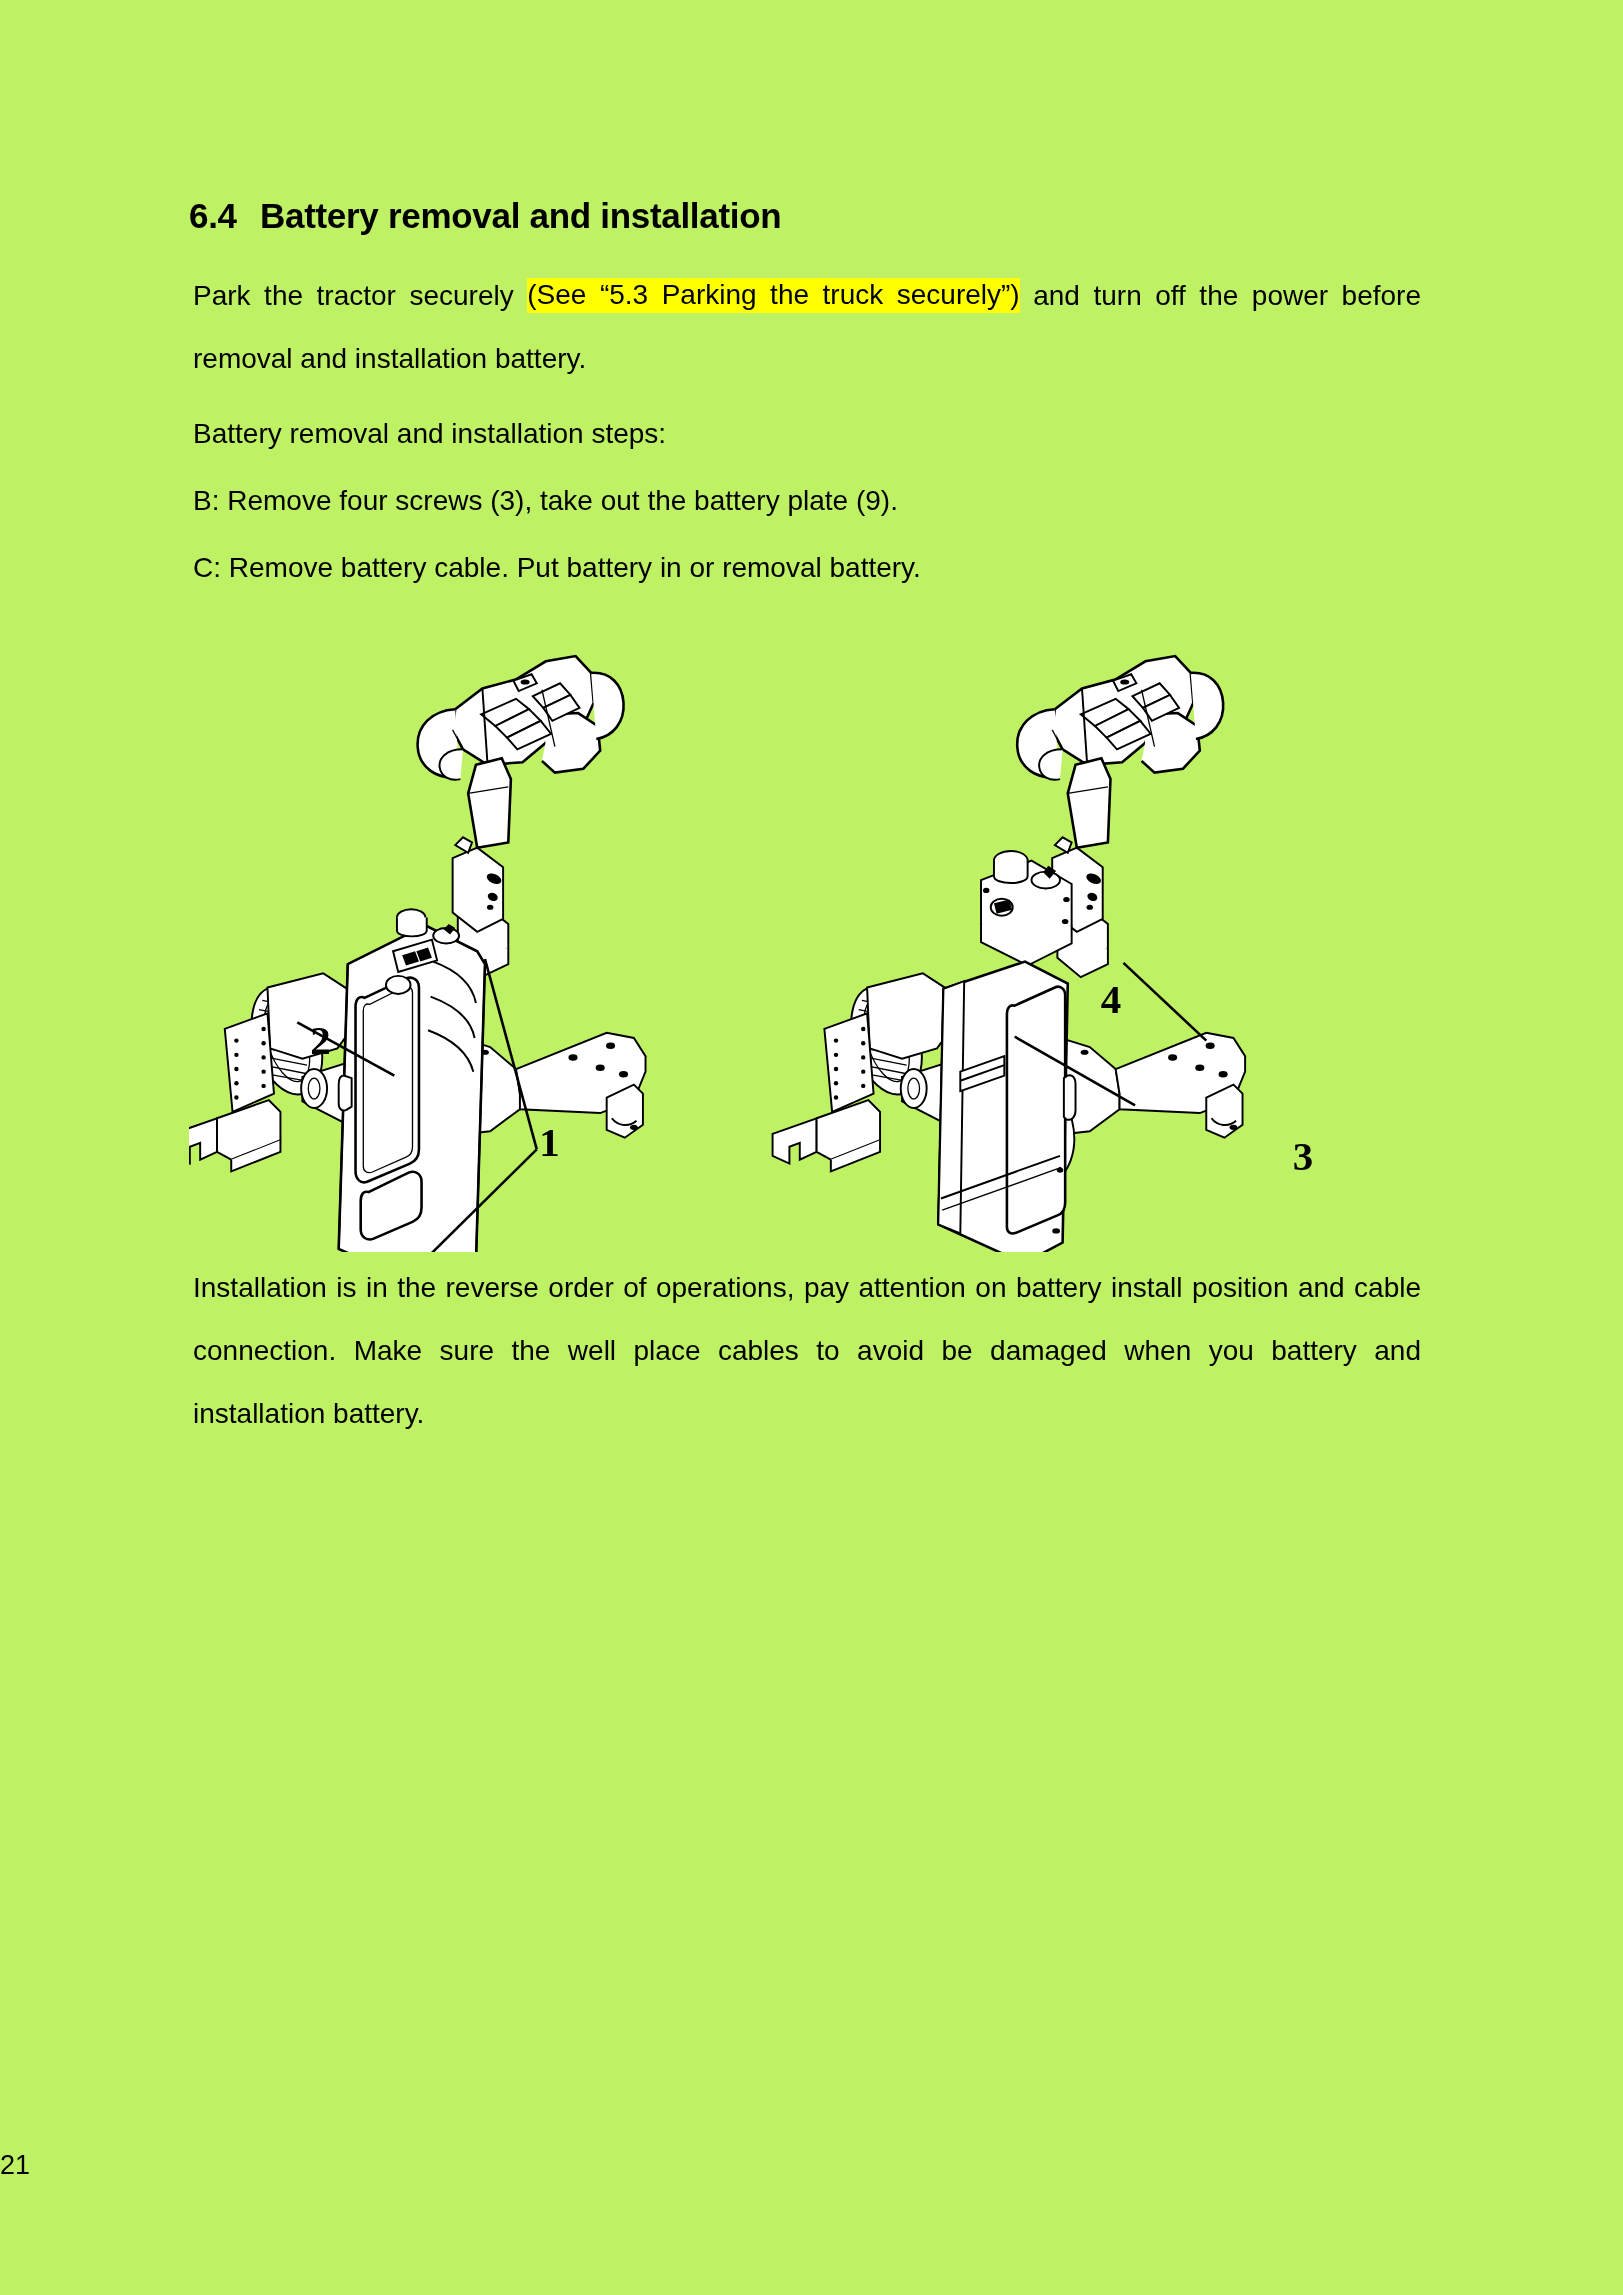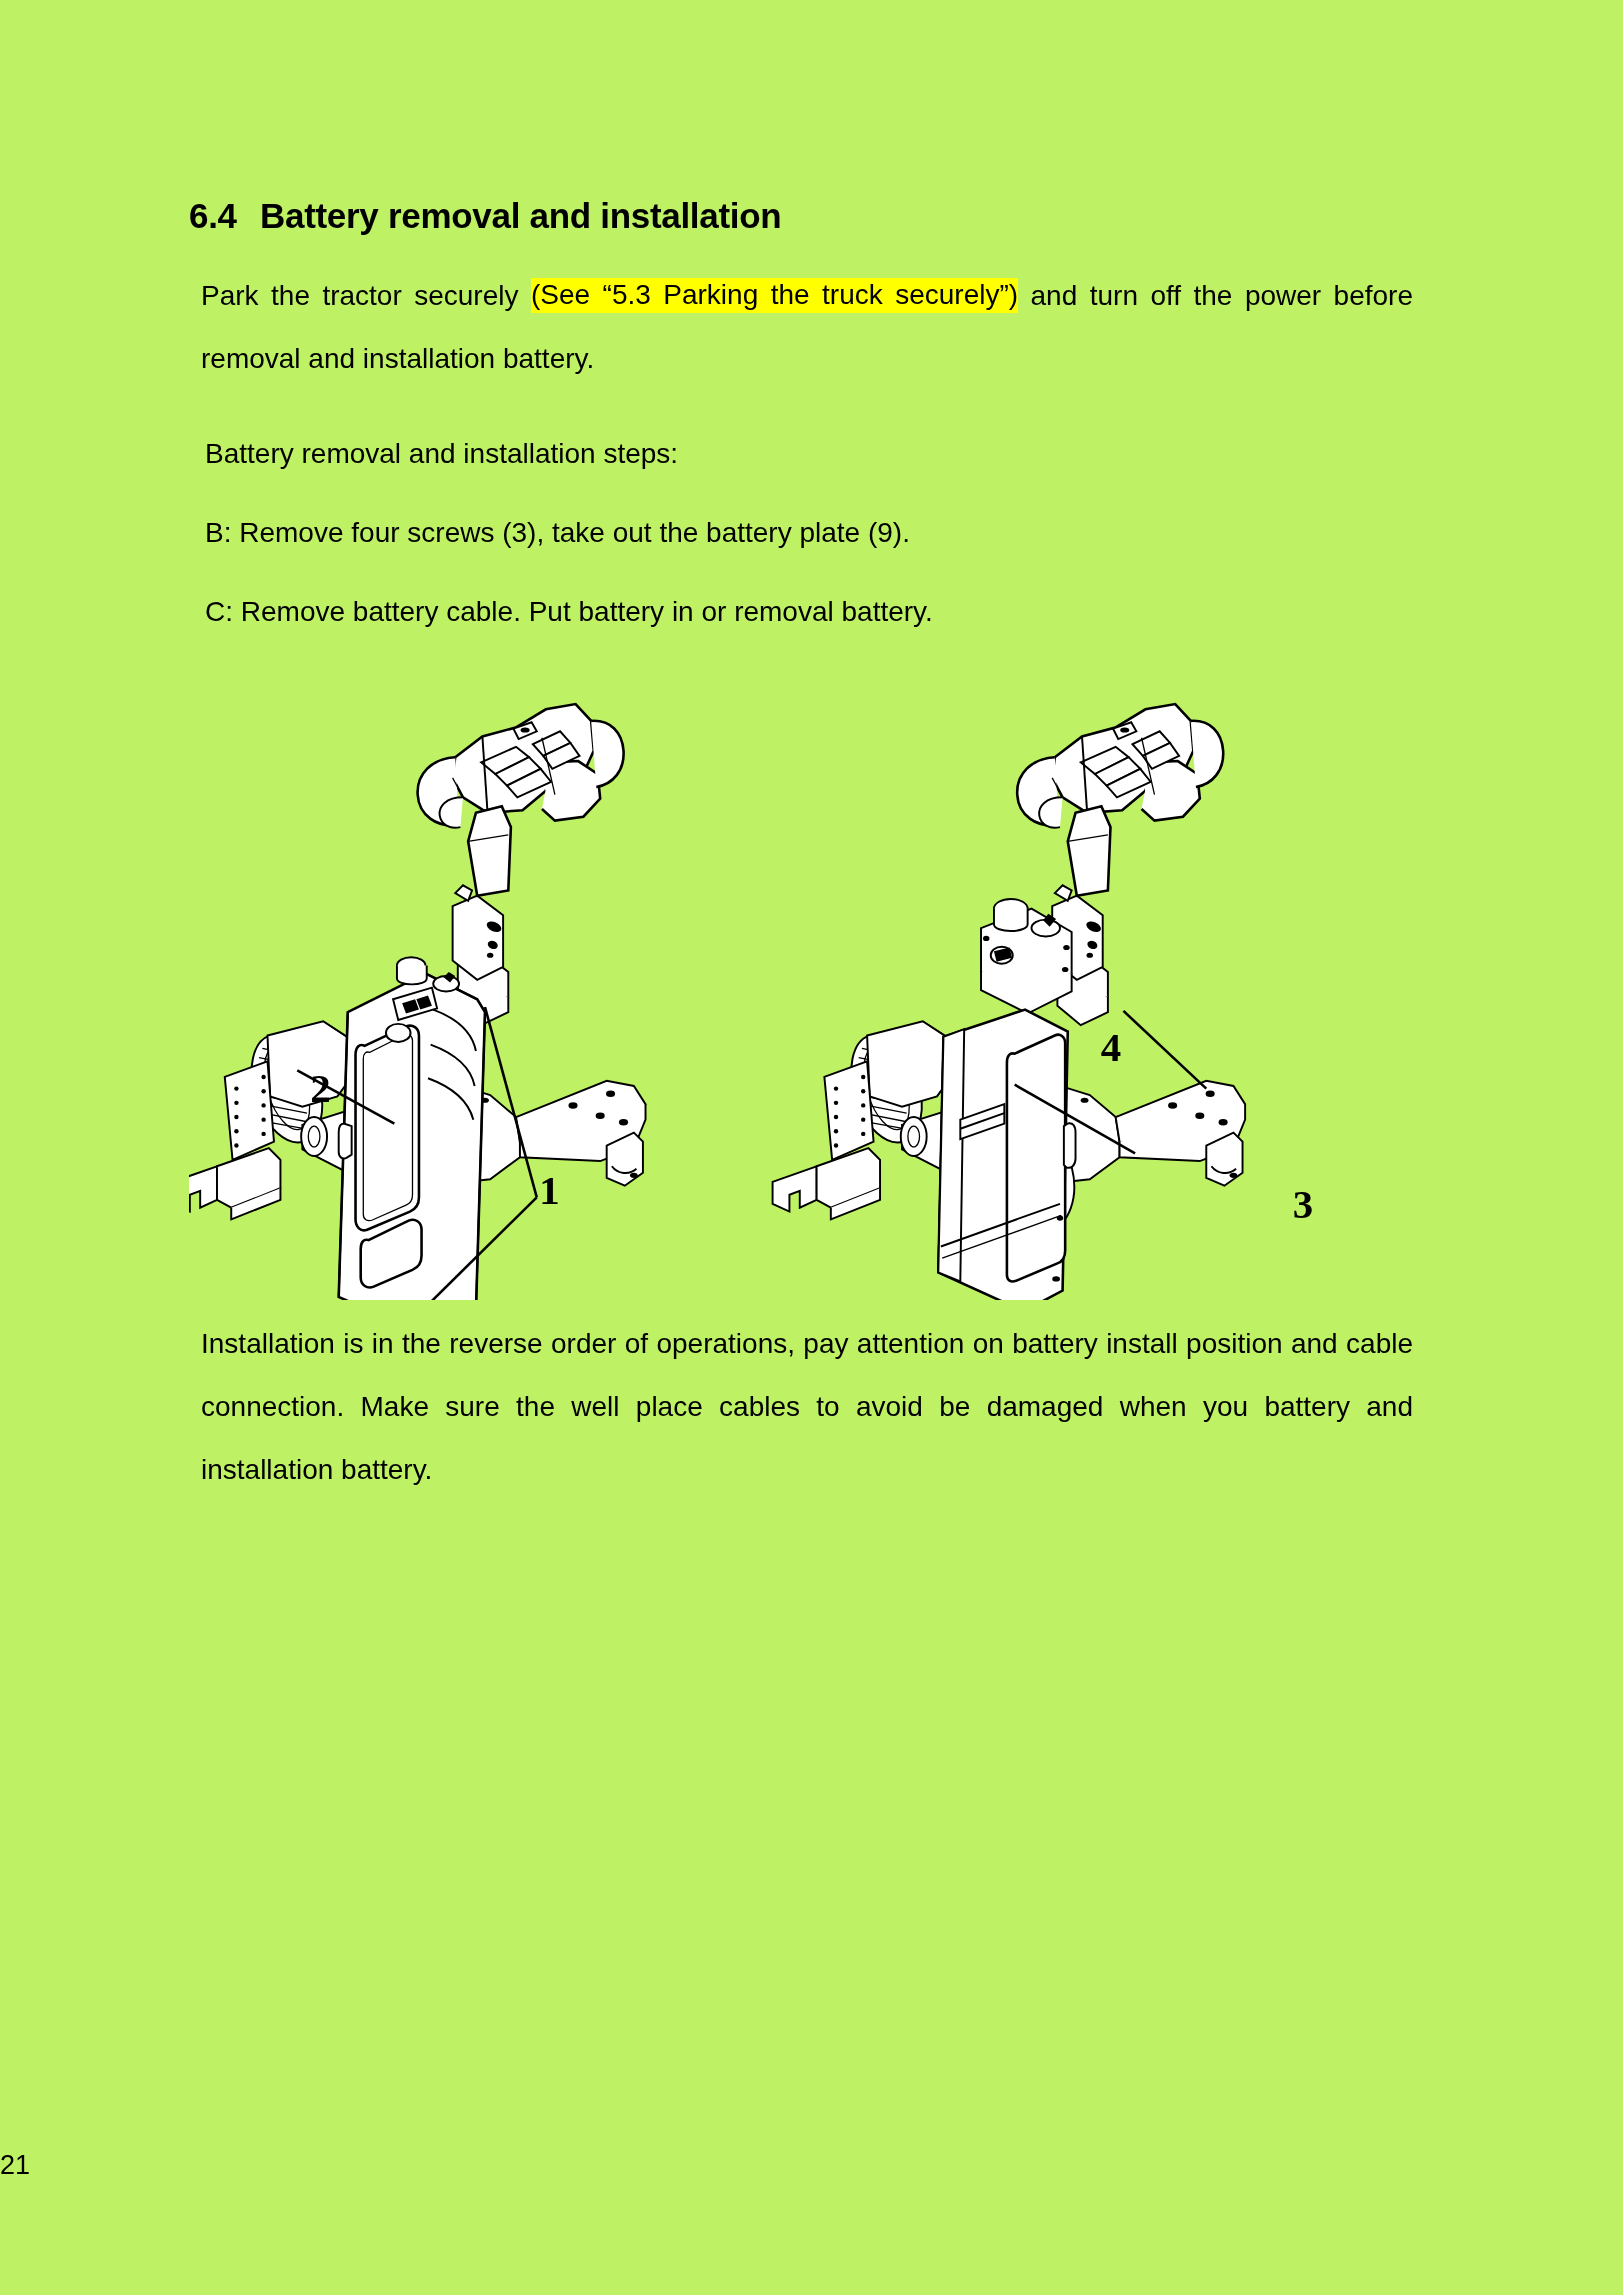--- a/index.html
+++ b/index.html
@@ -39,32 +39,32 @@
     line-height: 1.05;
   }
   .heading .num { display: inline-block; min-width: 71px; }
 
   
   .para {
     font-size: 28px;
     line-height: 63px;
     text-align: justify;
     text-justify: inter-word;
-    margin: 12px;
+    margin: 4px;
   }
   .para.justify-all { text-align-last: left; }
   .hl {
     background: #ffff00;
     padding: 1.4px 0 2.7px 0;
   }
   .line {
     font-size: 28px;
     line-height: 63px;
     white-space: nowrap;
-    margin: 16px;
+    margin: 4px;
   }
   .spacer-sm { height: 4.1px; }
 
   
   .figure {
     position: relative;
     width: 1236px;
     height: 641px;
     margin: 12.3px 0 0 0;
   }

